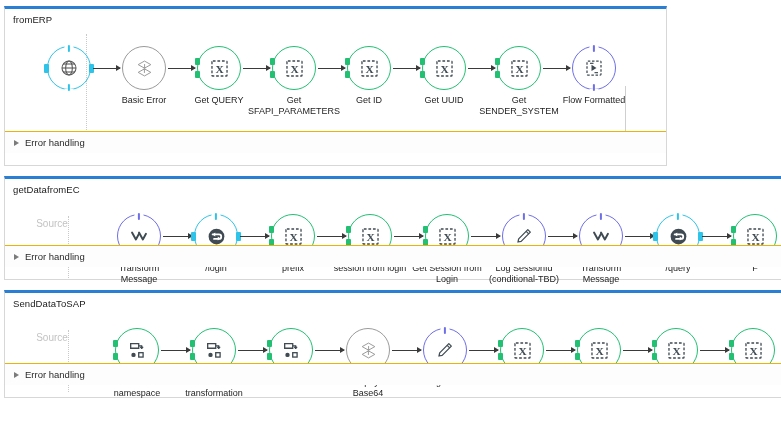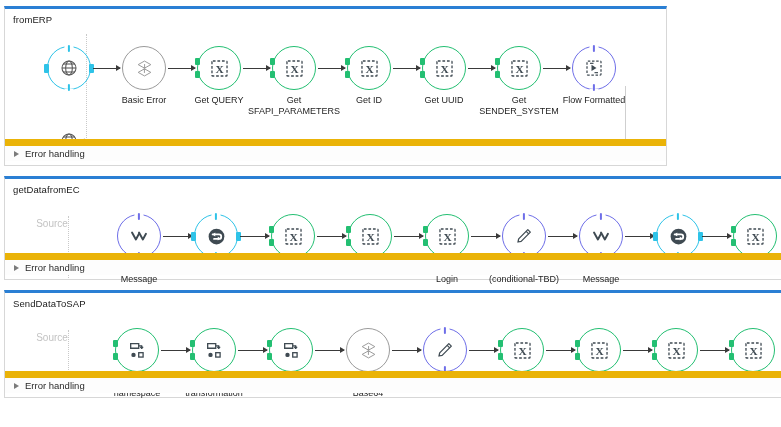--- a/index.html
+++ b/index.html
@@ -48,23 +48,23 @@
   .source-divider {
     position: absolute;
     left: 63px;
     top: 20px;
     width: 0;
     height: 62px;
     border-left: 1px dotted #c9c9c9;
   }
   .err-bar {
     position: absolute;
-    left: 0; right: 0; bottom: 4px;
+    left: 0; right: 0; bottom: 12px;
     height: 22px;
-    border-top: 7px solid #eab308;
+    border-top: 1px solid #eab308;
     background: #fdfdfd;
     display: flex;
     align-items: center;
     padding-left: 9px;
     gap: 6px;
   }
   .err-tri {
     width: 0; height: 0;
     border-left: 5px solid #7b7b7b;
     border-top: 3.5px solid transparent;

